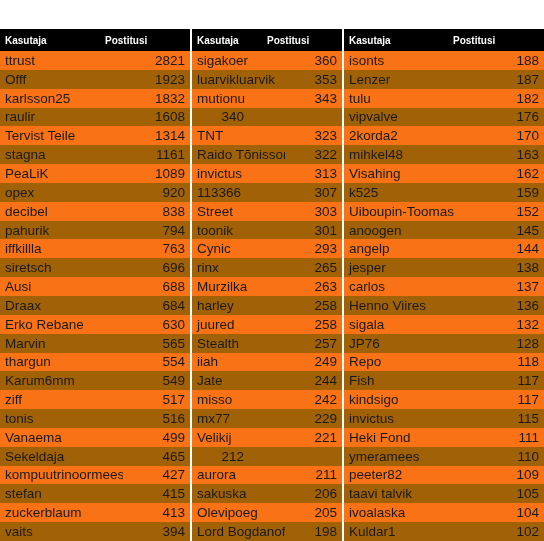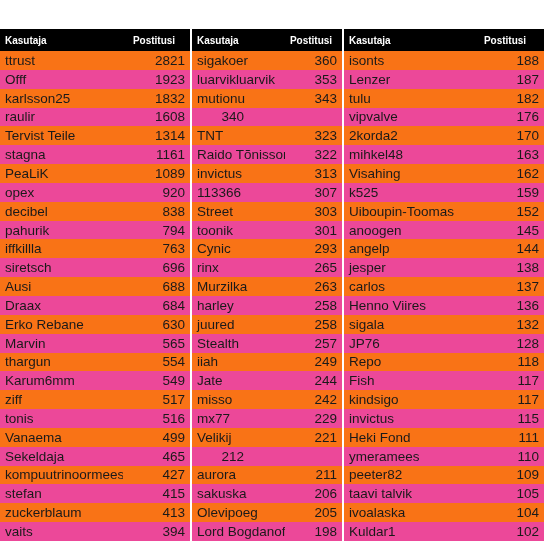--- a/index.html
+++ b/index.html
@@ -47,41 +47,41 @@
   }
   .grp-header .h-user {
     flex: 1 1 auto;
     text-align: left;
     padding-left: 5px;
     white-space: nowrap;
     overflow: hidden;
   }
   .grp-header .h-posts {
     flex: 0 0 auto;
-    text-align: center;
-    padding-right: 5px;
+    text-align: left;
+    padding-right: 23px;
     white-space: nowrap;
   }
 
   .grp-body {
     flex: 1 1 auto;
     display: flex;
     flex-direction: column;
   }
   .row {
     flex: 1 1 0;
     display: flex;
     flex-direction: row;
     align-items: center;
     font-size: 13.5px;
     box-sizing: border-box;
     min-height: 0;
   }
   .row.odd  { background: #f97316; }
-  .row.even { background: #ec4899; }
+  .row.even { background: #a16207; }
 
   .cell-user {
     flex: 1 1 auto;
     text-align: left;
     padding-left: 5px;
     white-space: nowrap;
     overflow: hidden;
   }
   .cell-posts {
     flex: 0 0 auto;

